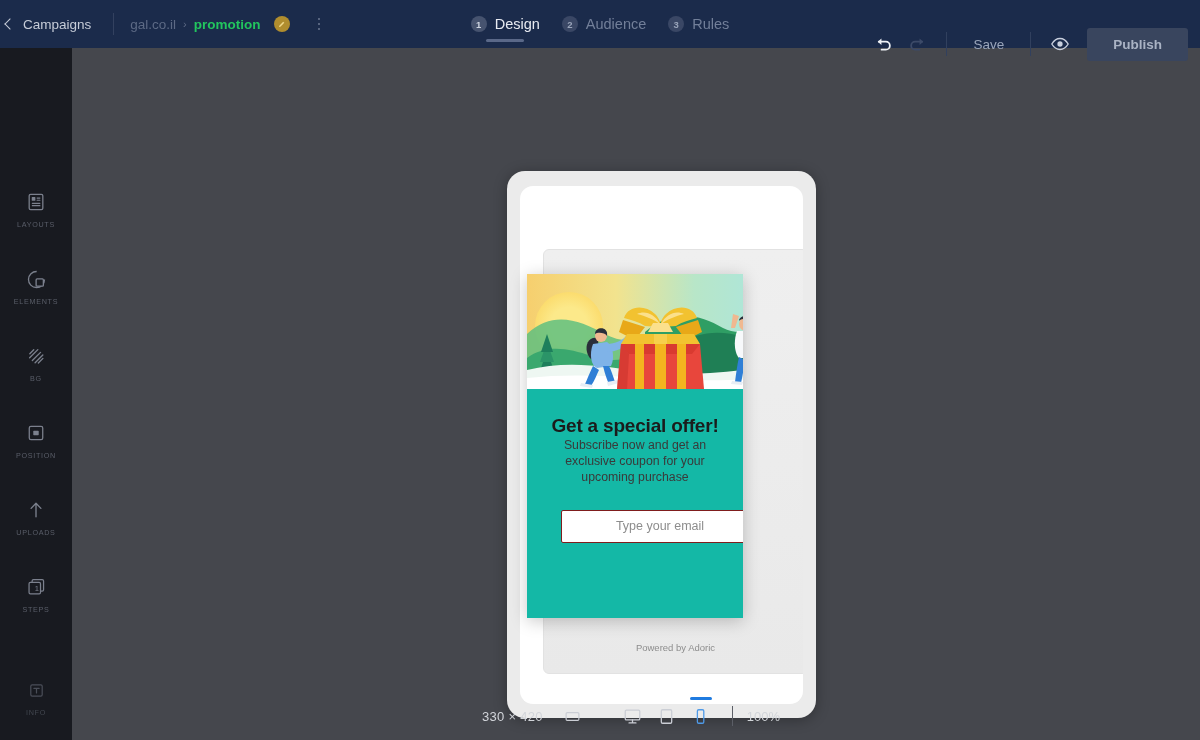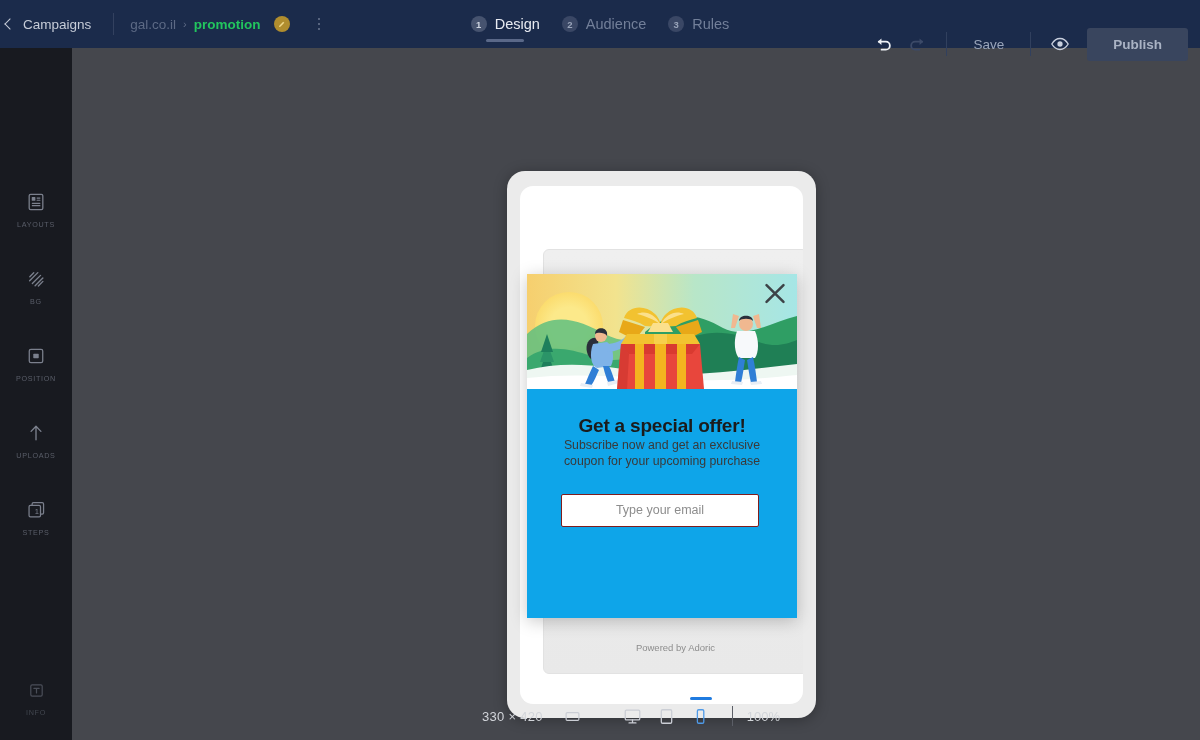--- a/index.html
+++ b/index.html
@@ -98,22 +98,22 @@
     background:linear-gradient(#efefef,#e9e9e9); border-radius:6px;
     border:1px solid #e2e2e2;
   }
   .powered {
     position:absolute; left:0; right:0; bottom:20px; text-align:center;
     font-size:9.5px; color:#8d8d8d;
   }
 
   
   .popup {
-    position:absolute; left:465px; top:226px; width:270px; height:344px;
-    background:#0ea5e9; box-shadow:0 3px 16px rgba(0,0,0,0.22); overflow:hidden;
+    position:absolute; left:465px; top:226px; width:216px; height:344px;
+    background:#14b8a6; box-shadow:0 3px 16px rgba(0,0,0,0.22); overflow:hidden;
   }
   .hero { position:relative; width:270px; height:115px; overflow:hidden; }
   .hero svg { display:block; width:270px; height:115px; }
   .close-x {
     position:absolute; right:11px; top:8px; width:22px; height:22px;
     display:flex; align-items:center; justify-content:center; cursor:pointer;
   }
   .pop-body { padding:26px 22px 0; text-align:center; }
   .pop-title { font-size:19px; font-weight:bold; color:#1b1b1b; letter-spacing:-0.2px; }
   .pop-sub { margin-top:1px; font-size:12.3px; line-height:1.3; color:#3a3a3a; }
@@ -229,20 +229,29 @@
             <rect x="6.3" y="5.6" width="4" height="4" rx="0.6" fill="#7b808d"></rect>
             <rect x="11.6" y="6" width="4.3" height="1.3" rx="0.6" fill="#7b808d"></rect>
             <rect x="11.6" y="8.4" width="4.3" height="1.3" rx="0.6" fill="#7b808d"></rect>
             <rect x="6.3" y="11.8" width="9.6" height="1.3" rx="0.6" fill="#7b808d"></rect>
             <rect x="6.3" y="14.4" width="9.6" height="1.3" rx="0.6" fill="#7b808d"></rect>
           </svg>
         </span>
         <span class="si-lbl">LAYOUTS</span>
       </div>
 
+      <div class="side-item">
+        <span class="si-ico">
+          <svg width="21" height="21" viewBox="0 0 22 22" fill="none">
+            <path d="M11.2 2.6 A8.4 8.4 0 1 0 19.4 11" stroke="#7b808d" stroke-width="1.4" fill="none"></path>
+            <rect x="10.6" y="10.4" width="7.6" height="7.6" rx="1" stroke="#7b808d" stroke-width="1.4" fill="#181a20"></rect>
+          </svg>
+        </span>
+        <span class="si-lbl">ELEMENTS</span>
+      </div>
 
       <div class="side-item">
         <span class="si-ico">
           <svg width="20" height="20" viewBox="0 0 22 22" fill="none">
             <g stroke="#7b808d" stroke-width="1.5" stroke-linecap="round">
               <path d="M4 13 L13 4"></path>
                 <path d="M7 16 L16 7"></path>
                 <path d="M10 18.5 L18.5 10"></path>
               <path d="M4.2 8.5 L8.5 4.2"></path>
                 <path d="M13.6 18.6 L18.6 13.6"></path>

